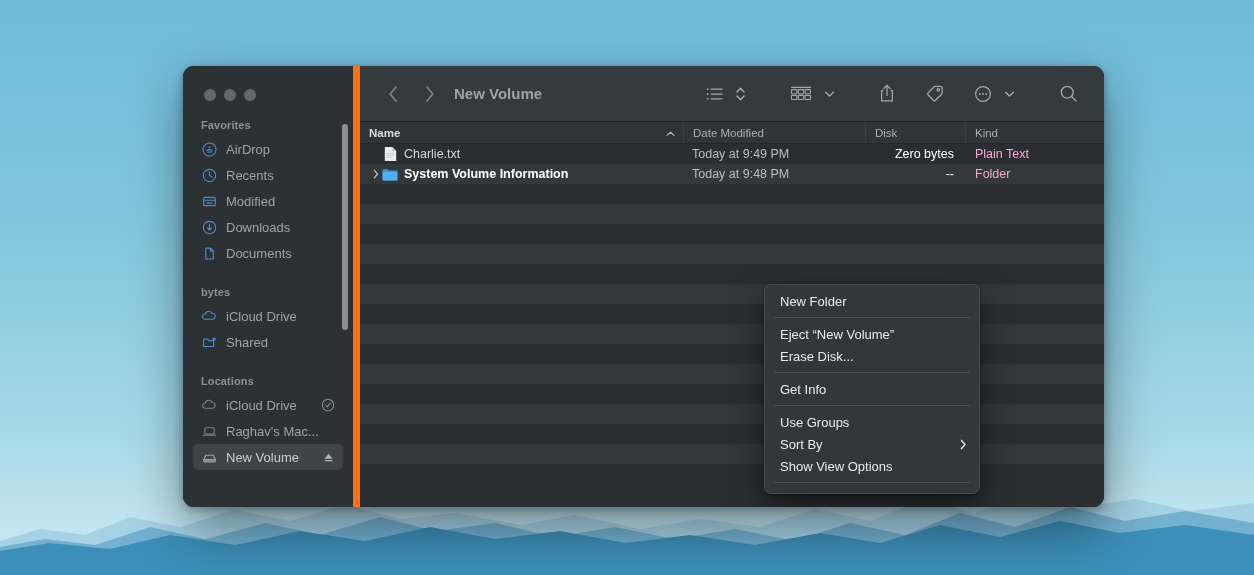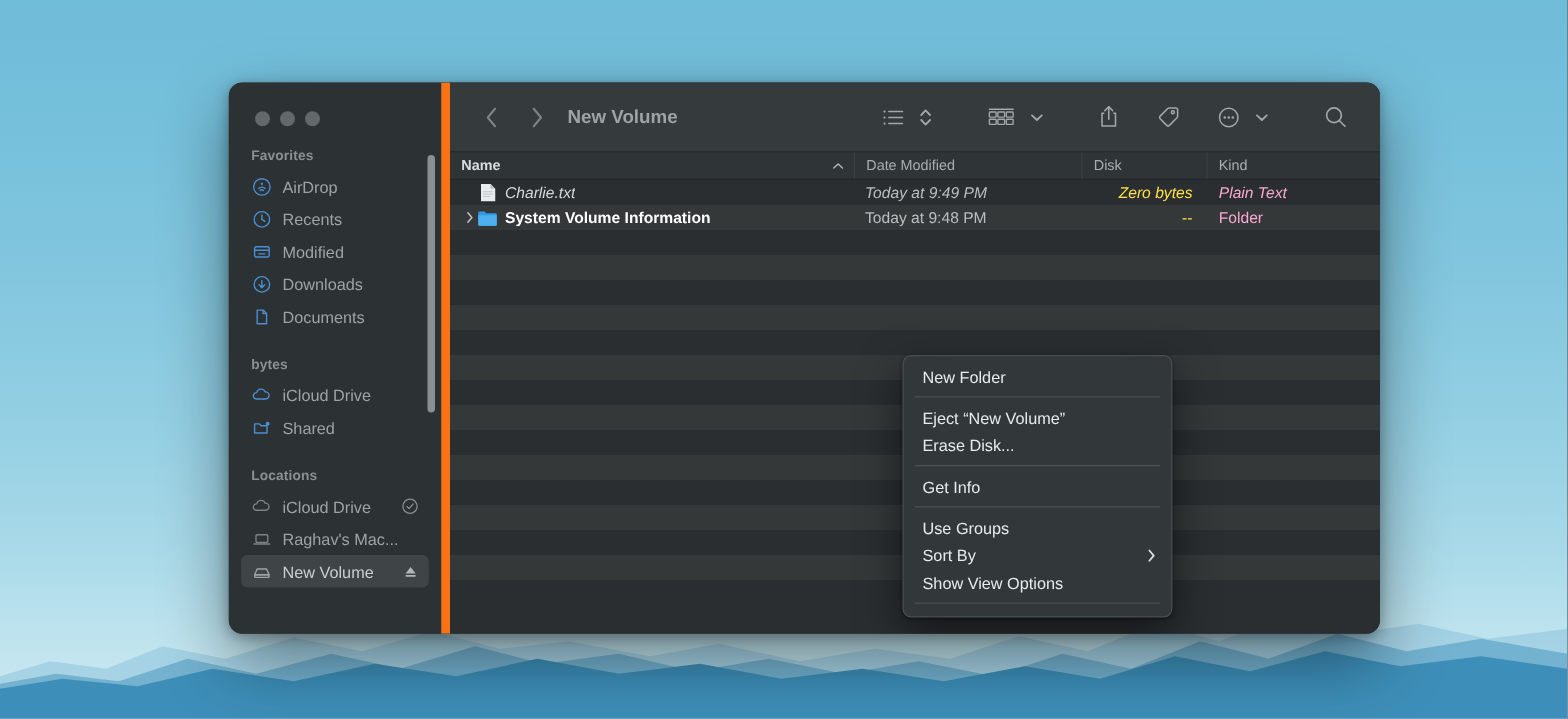--- a/index.html
+++ b/index.html
@@ -102,36 +102,36 @@
   .col-size { width:100px; flex:0 0 100px; }
   .col-kind { flex:1; }
   .sort-caret { position:absolute; right:8px; top:50%; transform:translateY(-50%); }
 
   
   #file-list { flex:1; position:relative; overflow:hidden; }
   .row {
     height:20px; display:flex; align-items:center;
     font-size:12.5px; color:#d3d8da;
   }
-  .row.odd  { background:#2a2e30;font-style:italic; }
+  .row.odd  { background:#2a2e30; }
   .row.even { background:#343839; }
   .row.empty { color:transparent; }
   .cell { display:flex; align-items:center; white-space:nowrap; overflow:hidden; }
   .c-name { width:323px; flex:0 0 323px; padding-left:9px; }
   .c-date { width:182px; flex:0 0 182px; padding-left:9px; color:#b9bec0; }
-  .c-size { width:100px; flex:0 0 100px; padding-right:11px; justify-content:flex-end; color:#fde047; }
+  .c-size { width:100px; flex:0 0 100px; padding-right:11px; justify-content:flex-end; color:#ffffff; }
   .c-kind { flex:1; padding-left:10px; color:#f9a8d4; }
   .disclosure { width:13px; flex:0 0 13px; display:flex; align-items:center; justify-content:center; }
   .file-ico { width:16px; flex:0 0 16px; margin-right:6px; display:flex; align-items:center; justify-content:center; }
   .row-label { overflow:hidden; text-overflow:ellipsis; }
   .row.selected .row-label { color:#ffffff; font-weight:bold; }
 
   
   #context-menu {
-    position:absolute; left:539px; top:218px;
+    position:absolute; left:581px; top:218px;
     width:216px;
     background:#32373a;
     border:1px solid #4a4f52;
     border-radius:7px;
     padding:5px 0;
     box-shadow:0 14px 34px rgba(0,0,0,.5), 0 1px 3px rgba(0,0,0,.4);
     z-index:50;
   }
   .mi {
     height:22px; display:flex; align-items:center;

